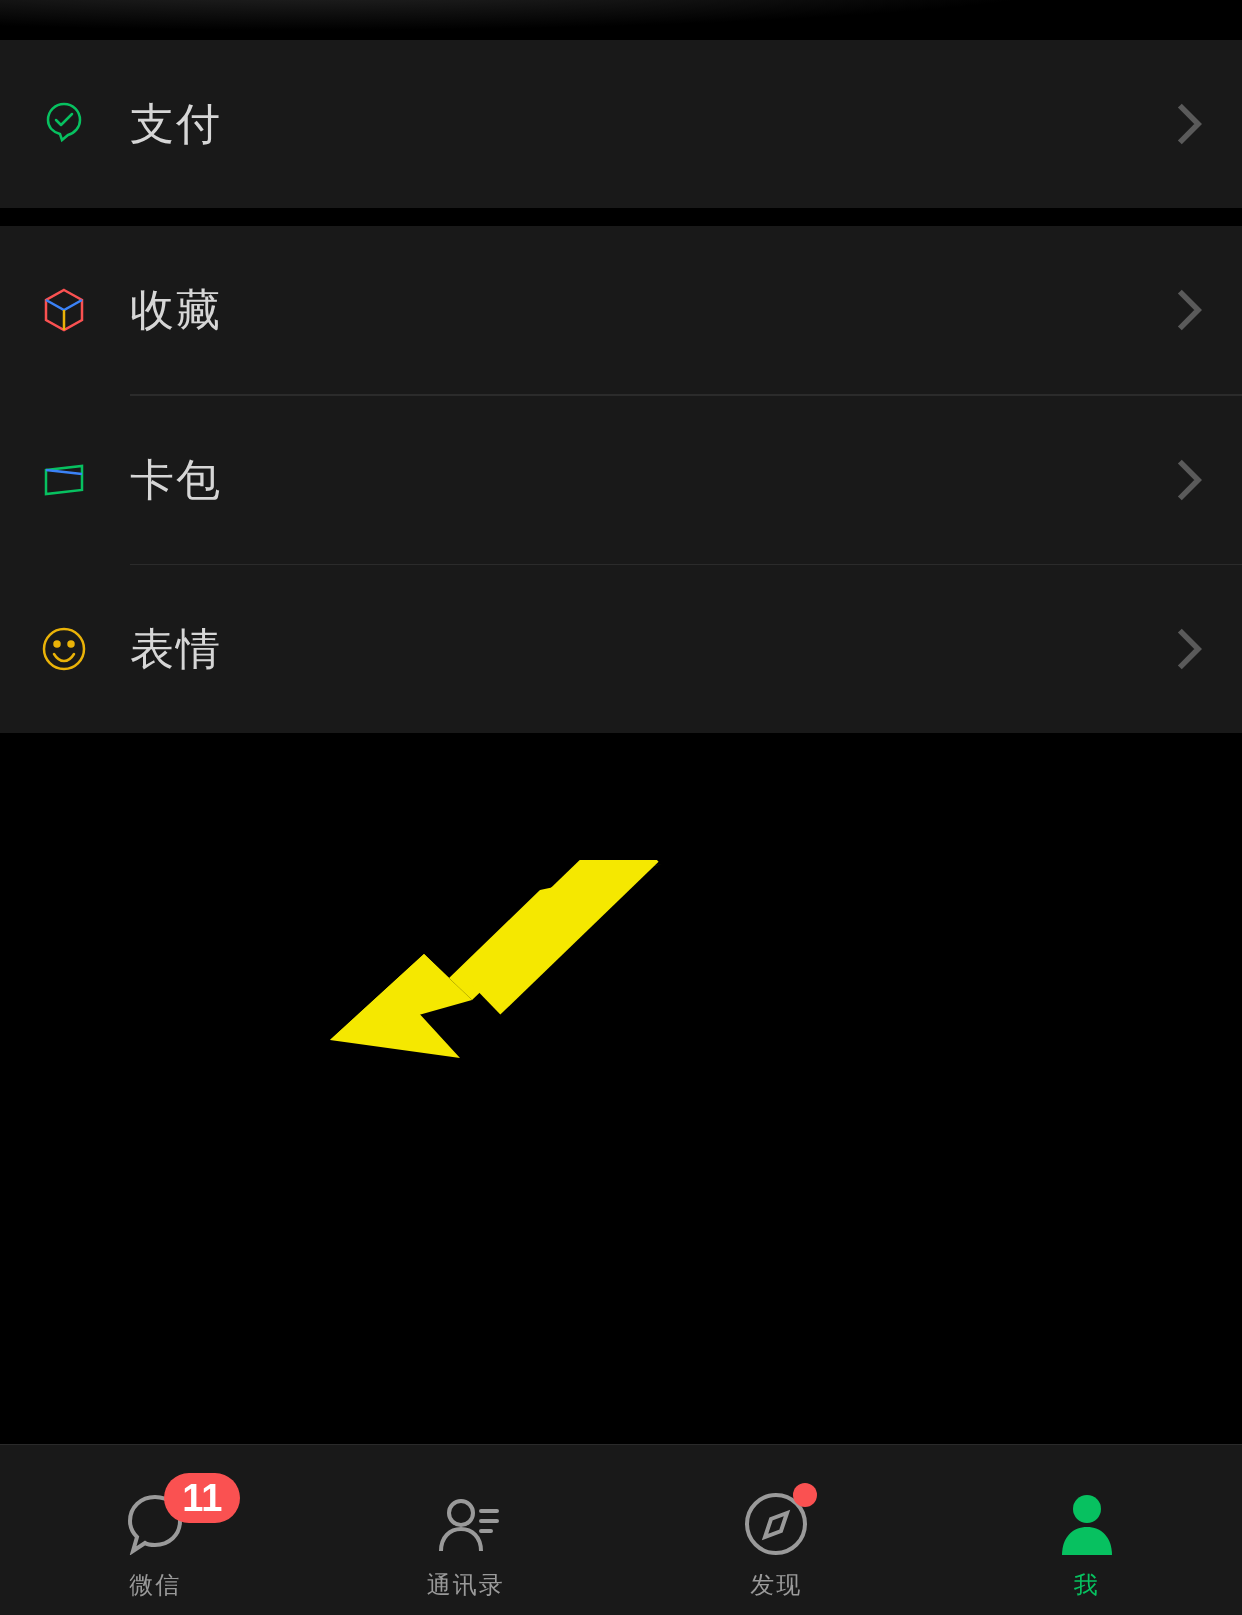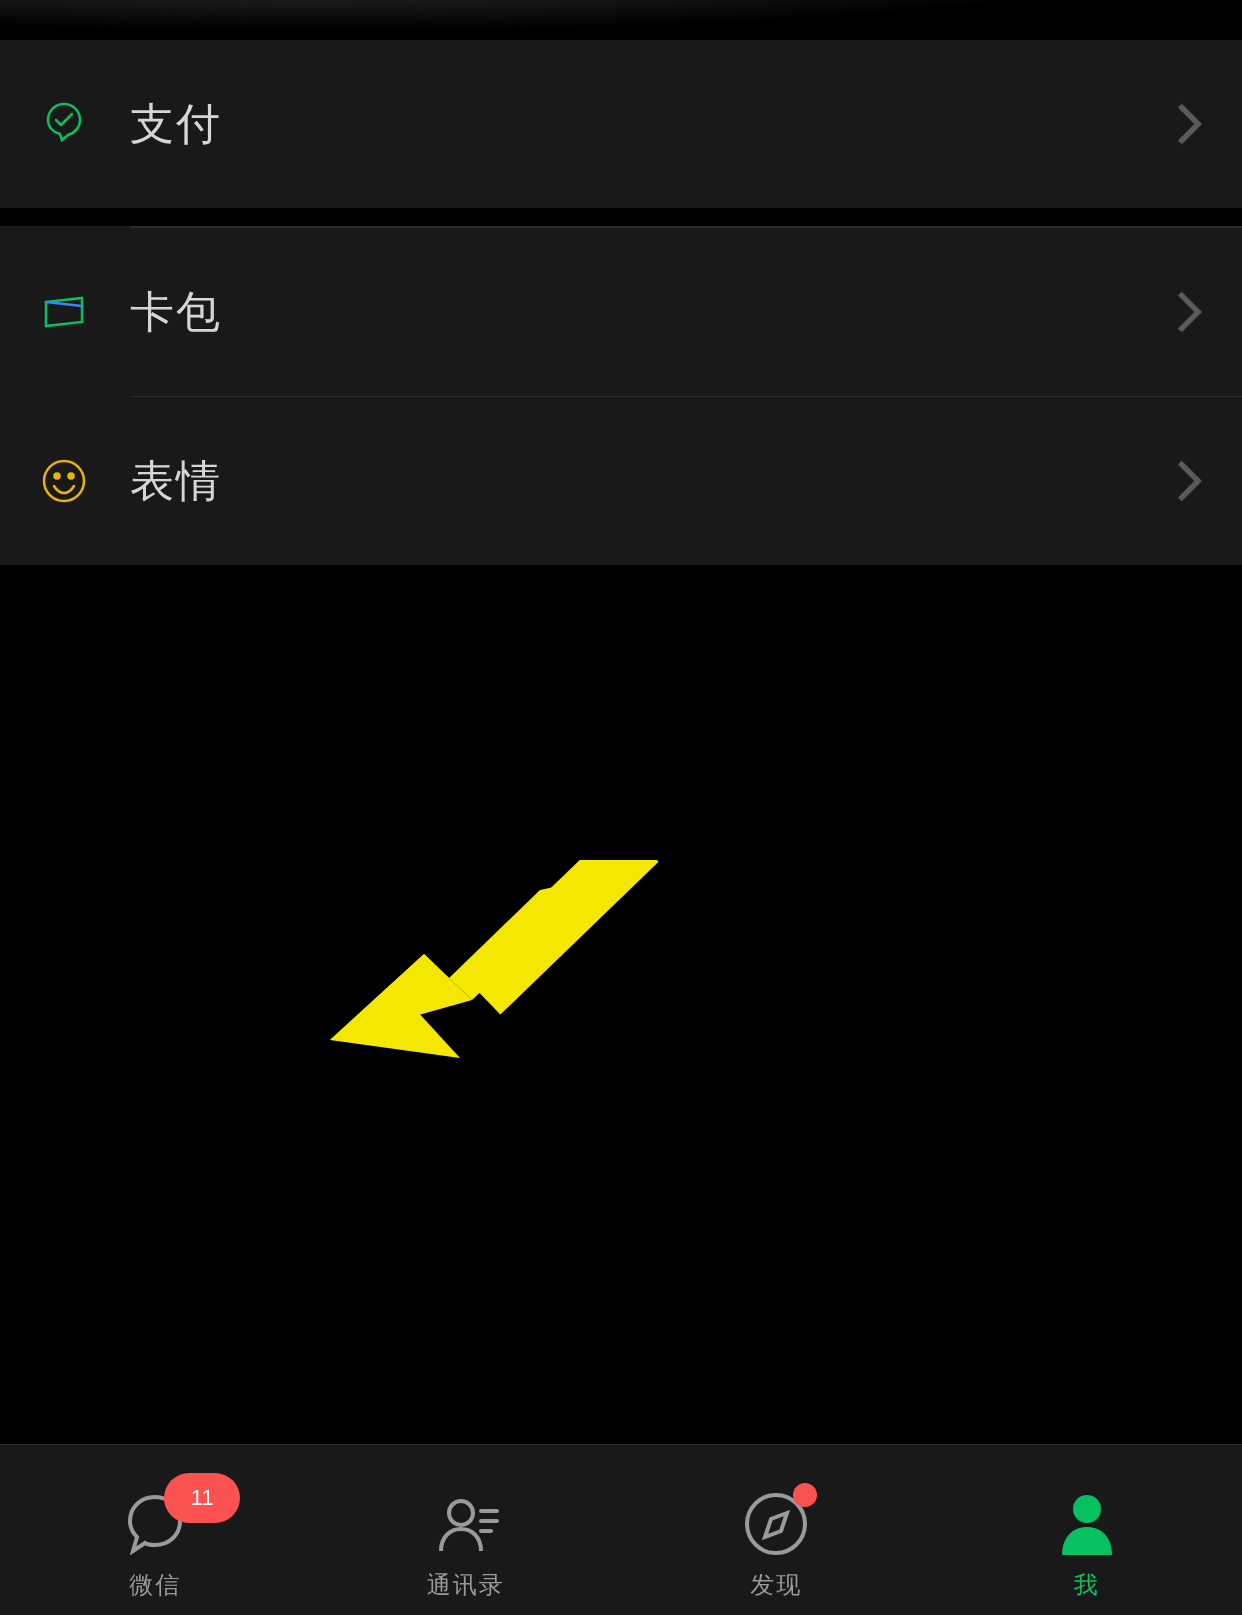--- a/index.html
+++ b/index.html
@@ -16,21 +16,21 @@
   .chevron svg{width:26px;height:44px;display:block;}
   .sep{height:1px;background:#2b2b2b;margin-left:130px;}
   .arrow-overlay{position:absolute;left:330px;top:860px;pointer-events:none;}
   .arrow-overlay svg{display:block;}
   .tabbar{position:absolute;left:0;right:0;bottom:0;height:170px;background:#191919;border-top:1px solid #2a2a2a;display:flex;}
   .tab{flex:1;display:flex;flex-direction:column;align-items:center;justify-content:flex-end;padding-bottom:14px;cursor:pointer;position:relative;}
   .tab-icon{height:70px;display:flex;align-items:center;justify-content:center;margin-bottom:10px;position:relative;}
   .tab-icon svg{display:block;}
   .tab-label{font-size:24px;color:#9a9a9a;letter-spacing:2px;}
   .tab.active .tab-label{color:#07c160;}
-  .badge{position:absolute;top:-16px;left:44px;background:#fa5151;color:#fff;font-size:22px;font-weight:400;border-radius:30px;min-width:56px;height:50px;display:flex;align-items:center;justify-content:center;padding:0 10px;}
+  .badge{position:absolute;top:-16px;left:44px;background:#fa5151;color:#fff;font-size:38px;font-weight:700;border-radius:30px;min-width:56px;height:50px;display:flex;align-items:center;justify-content:center;padding:0 10px;}
   .dot{position:absolute;top:-6px;right:-8px;width:24px;height:24px;border-radius:50%;background:#fa5151;}
 </style>
 </head>
 <body>
 
 <div class="screen">
 
   <div class="header-glow"></div>
 
   <div class="group">
@@ -48,20 +48,36 @@
             <path d="M2 2l10 10L2 22"></path>
           </svg>
       </span>
     </div>
   </div>
 
   <div class="gap"></div>
 
   <div class="group">
 
+    <div class="row">
+      <span class="icon-wrap">
+        <svg viewBox="0 0 48 48" fill="none" stroke-width="2.5">
+          <path d="M24 4l18 10v20L24 44 6 34V14z" stroke="#fa5151"></path>
+          <path d="M6 14l18 10 18-10" stroke="#3b82f6"></path>
+          <path d="M24 24v20" stroke="#eab308"></path>
+        </svg>
+      </span>
+      <span class="label">收藏</span>
+      <span class="spacer"></span>
+      <span class="chevron">
+        <svg viewBox="0 0 14 24" fill="none" stroke="#5a5a5a" stroke-width="3">
+            <path d="M2 2l10 10L2 22"></path>
+          </svg>
+      </span>
+    </div>
     <div class="sep"></div>
 
     <div class="sep"></div>
 
     <div class="row">
       <span class="icon-wrap">
         <svg viewBox="0 0 48 48" fill="none" stroke-width="2.5">
           <path d="M6 14l36-4v24l-36 4z" stroke="#07c160"></path>
           <path d="M6 14l36 4" stroke="#3b82f6"></path>
         </svg>

